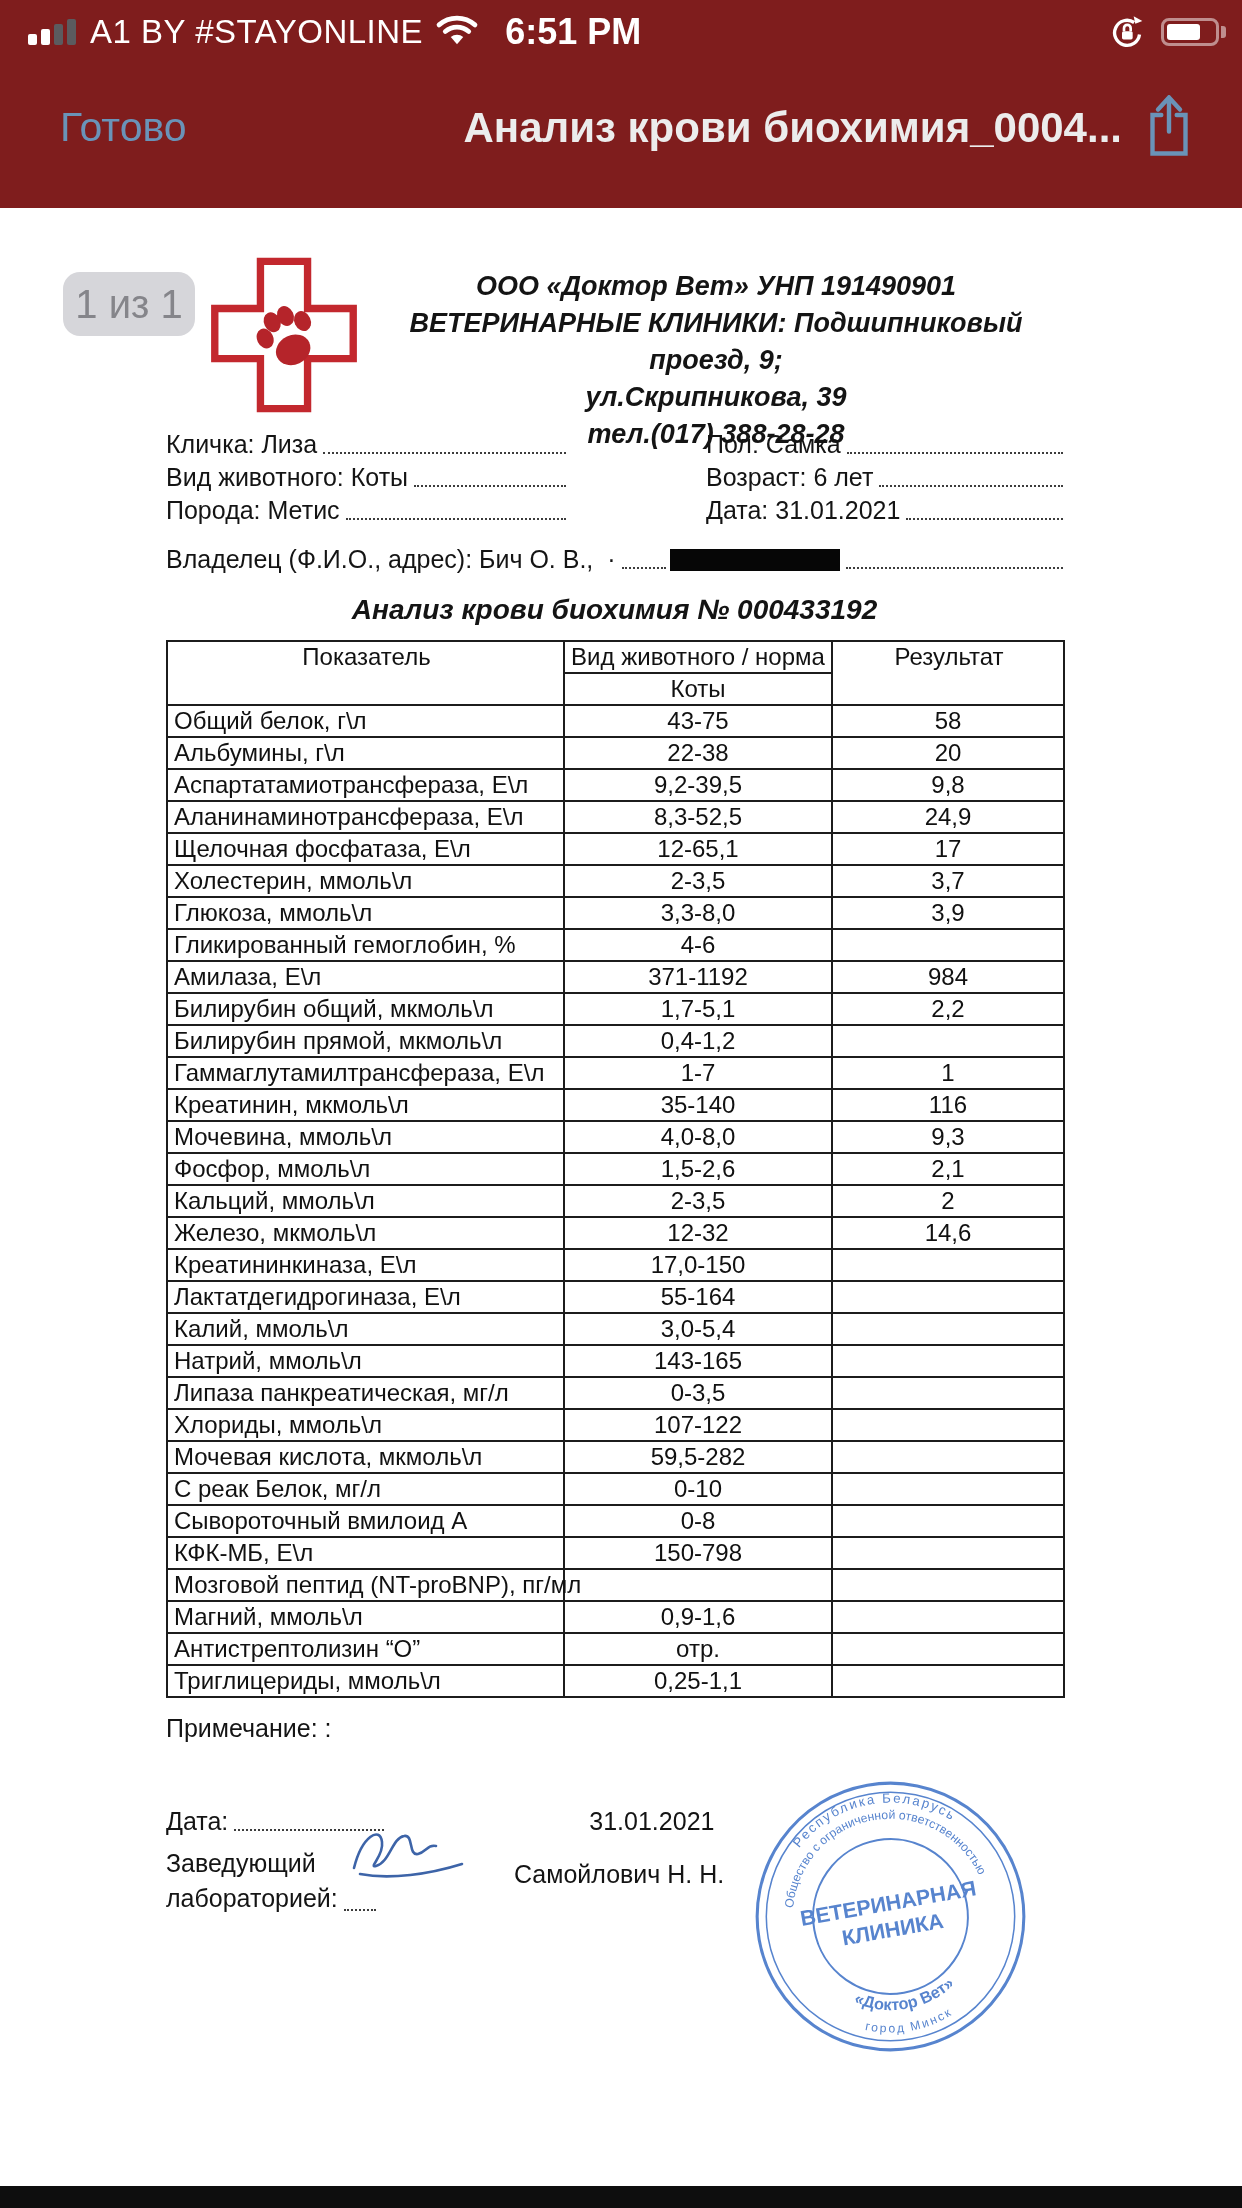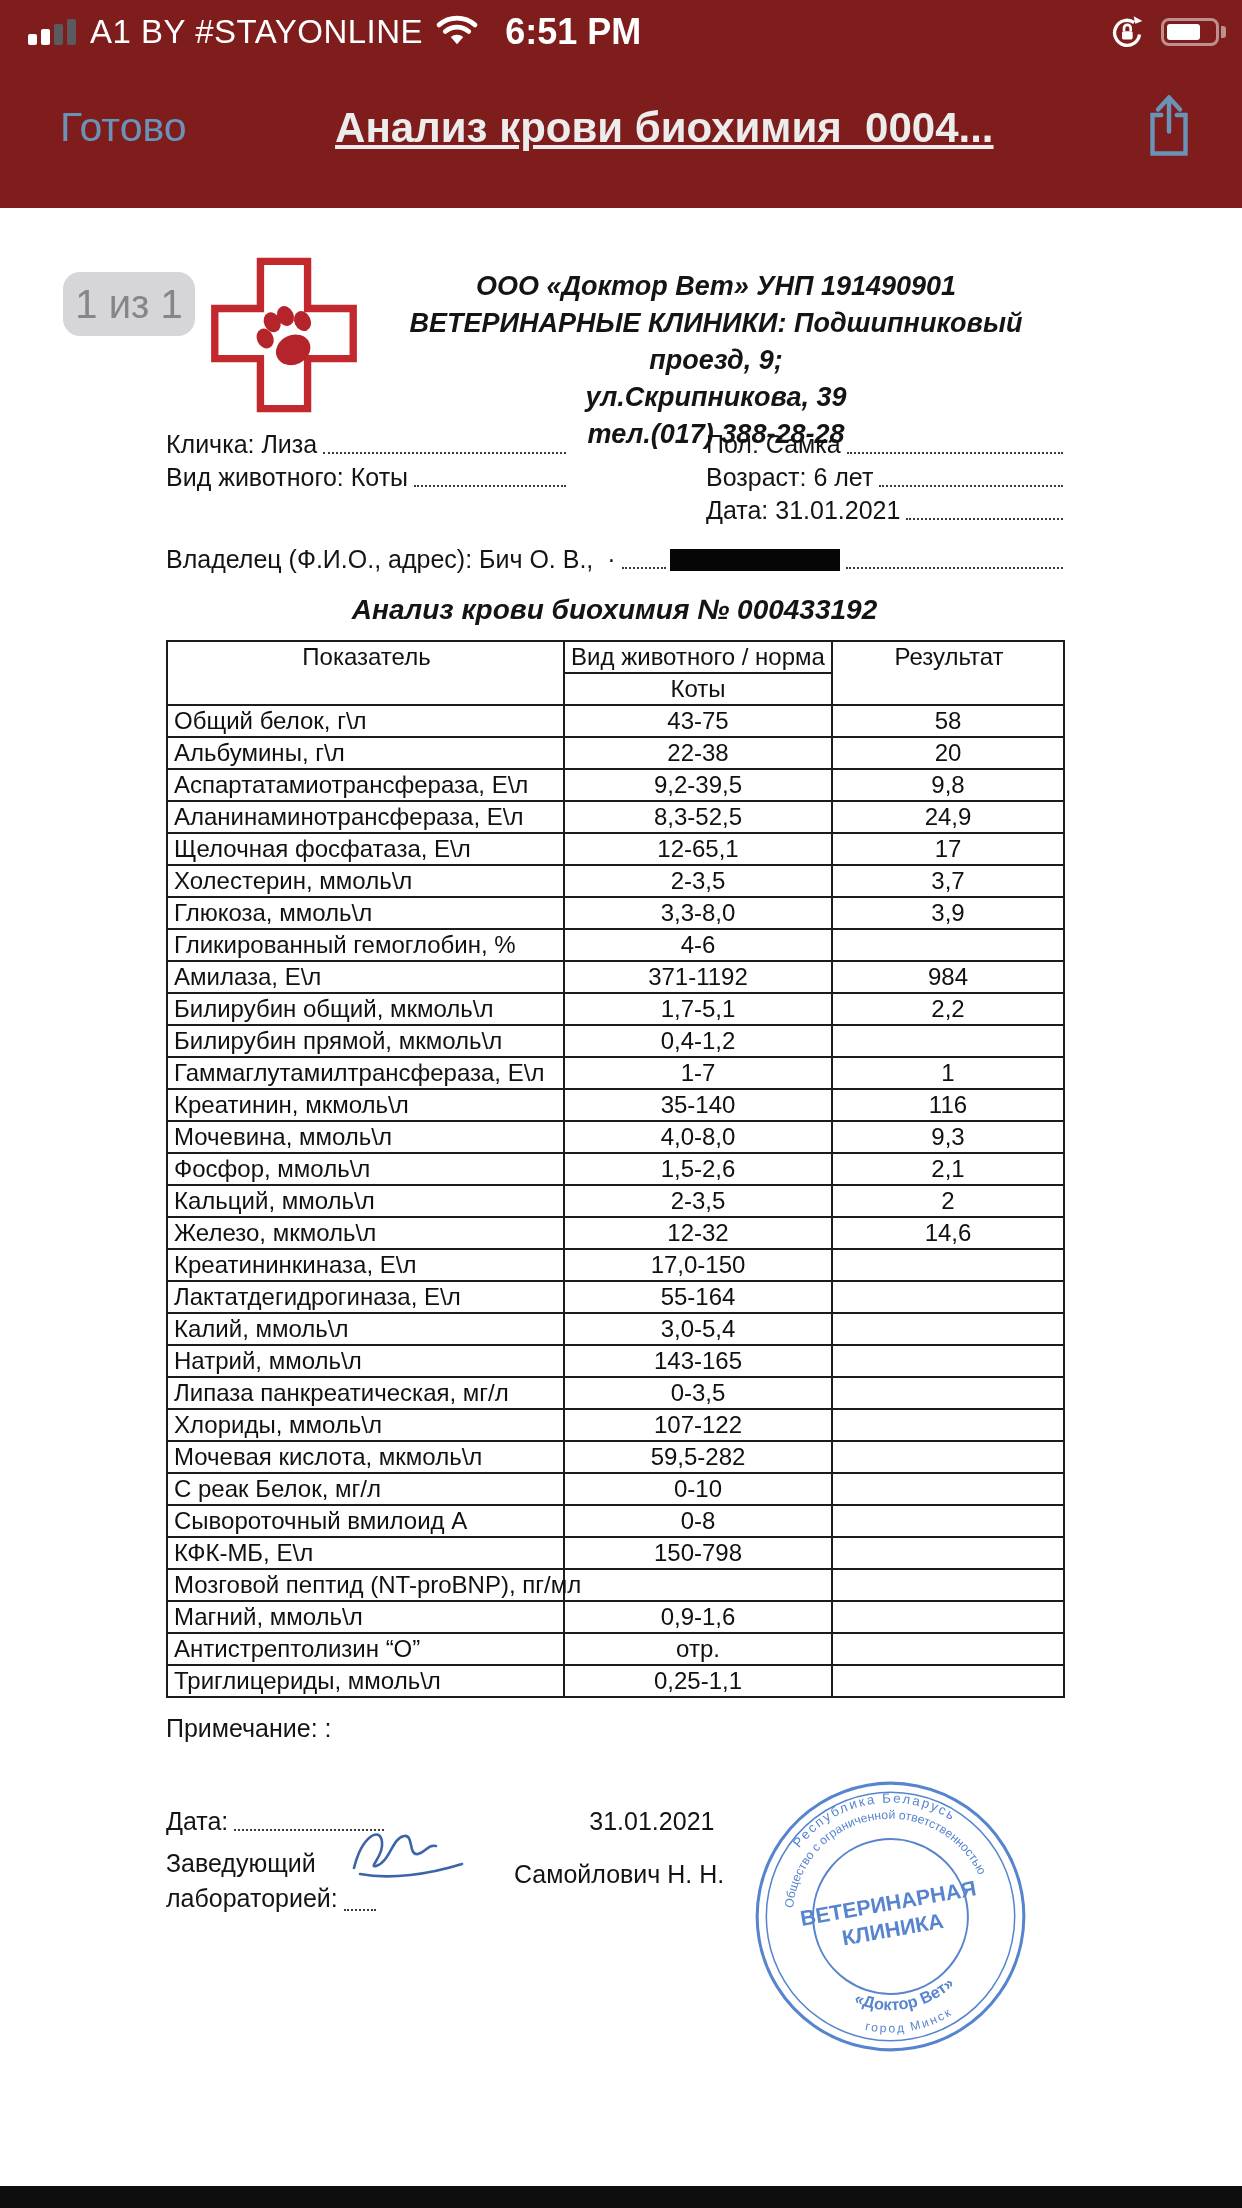--- a/index.html
+++ b/index.html
@@ -20,22 +20,22 @@
   .sb-right { margin-left:auto; display:flex; align-items:center; gap:14px; margin-right:16px; }
   .battery { display:inline-flex; align-items:center; }
   .bat-body { width:58px; height:28px; border:3px solid rgba(255,255,255,.5); border-radius:8px; display:flex; padding:3px; }
   .bat-fill { width:72%; background:#fff; border-radius:3px; }
   .bat-nub { width:5px; height:12px; background:rgba(255,255,255,.5); border-radius:0 3px 3px 0; margin-left:2px; }
 
   
   #nav-bar { position:absolute; top:63px; left:0; width:100%; height:129px;
     display:flex; align-items:center; }
   .done { color:#6a93b8; font-size:41px; margin-left:60px; cursor:pointer; white-space:nowrap; }
-  .nav-title { flex:1; text-align:center; color:#ececec; font-size:42px; font-weight:600;
-    white-space:nowrap; overflow:hidden; padding:0 20px;text-decoration:underline; }
+  .nav-title { flex:1; text-align:right; color:#ececec; font-size:42px; font-weight:600;
+    white-space:nowrap; overflow:hidden; padding:0 20px; }
   .share-btn { background:none; border:none; margin-right:46px; cursor:pointer; }
 
   
   #page { position:absolute; top:208px; left:0; width:1242px; height:1978px; background:#fff; color:#141414; }
   #bottom-bar { position:absolute; bottom:0; left:0; width:100%; height:22px; background:#0e0e0e; }
 
   .page-badge { position:absolute; left:63px; top:64px; width:132px; height:64px;
     background:#d6d6da; border-radius:17px; color:#85858a; font-size:40px;
     display:flex; align-items:center; justify-content:center; }
   .logo { position:absolute; left:210px; top:46px; }
@@ -148,20 +148,24 @@
     <div class="info-grid">
       <div class="info-col left">
           <div class="field-row">
             <span>Кличка: Лиза</span>
             <span class="dotfill"></span>
           </div>
           <div class="field-row">
             <span>Вид животного: Коты</span>
             <span class="dotfill"></span>
           </div>
+          <div class="field-row">
+            <span>Порода: Метис</span>
+            <span class="dotfill"></span>
+          </div>
         </div>
       <div class="info-col right">
           <div class="field-row">
             <span>Пол: Самка</span>
             <span class="dotfill"></span>
           </div>
           <div class="field-row">
             <span>Возраст: 6 лет</span>
             <span class="dotfill"></span>
           </div>

